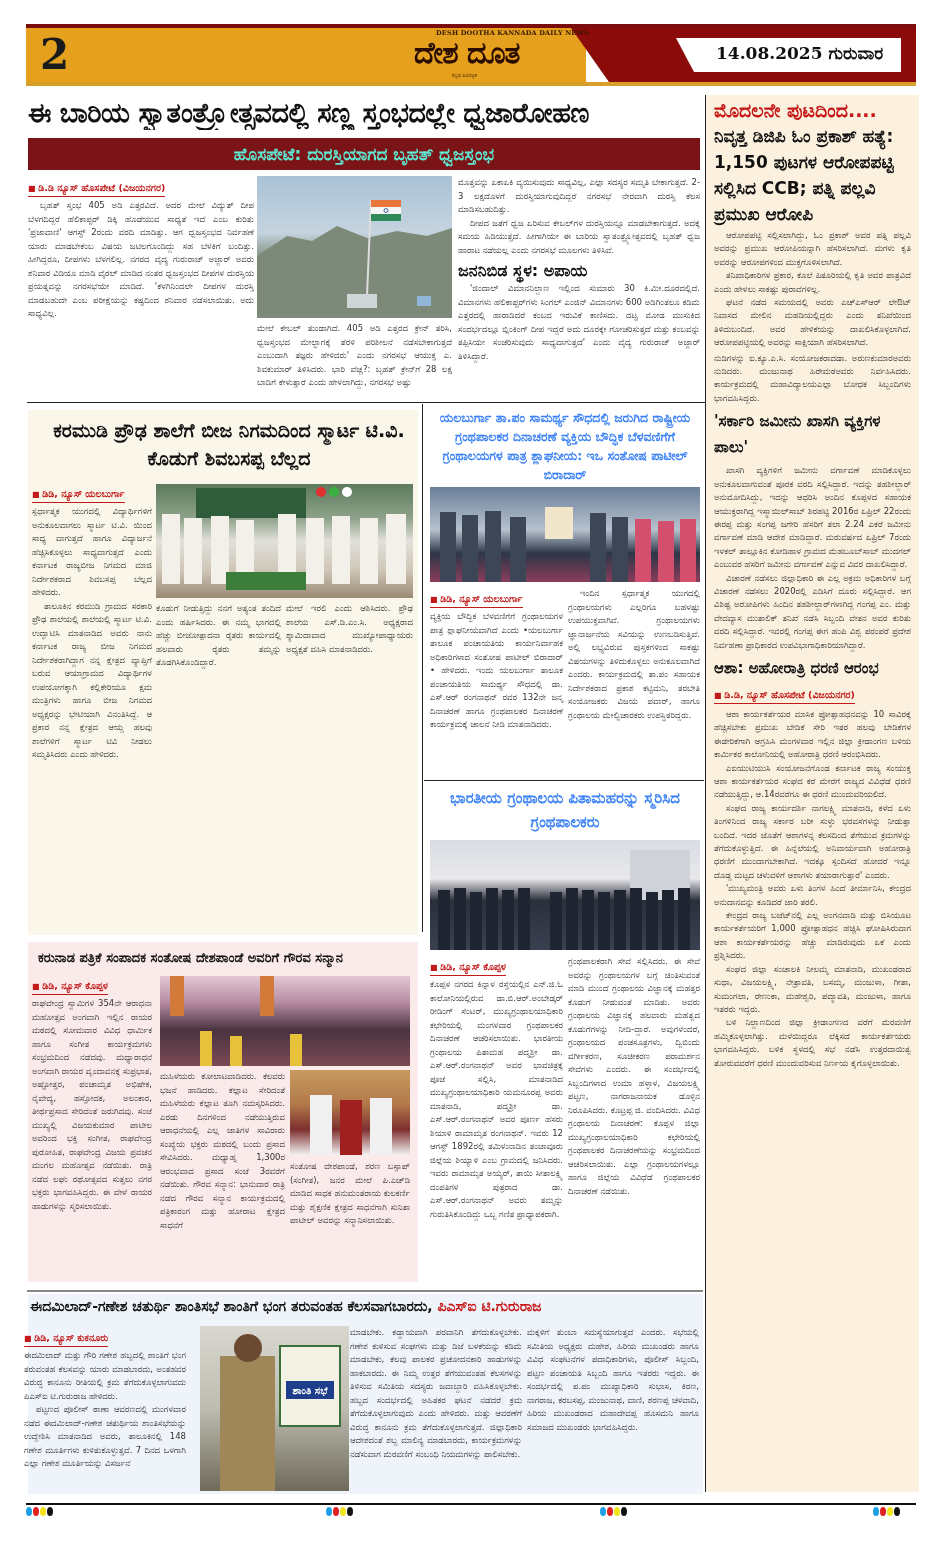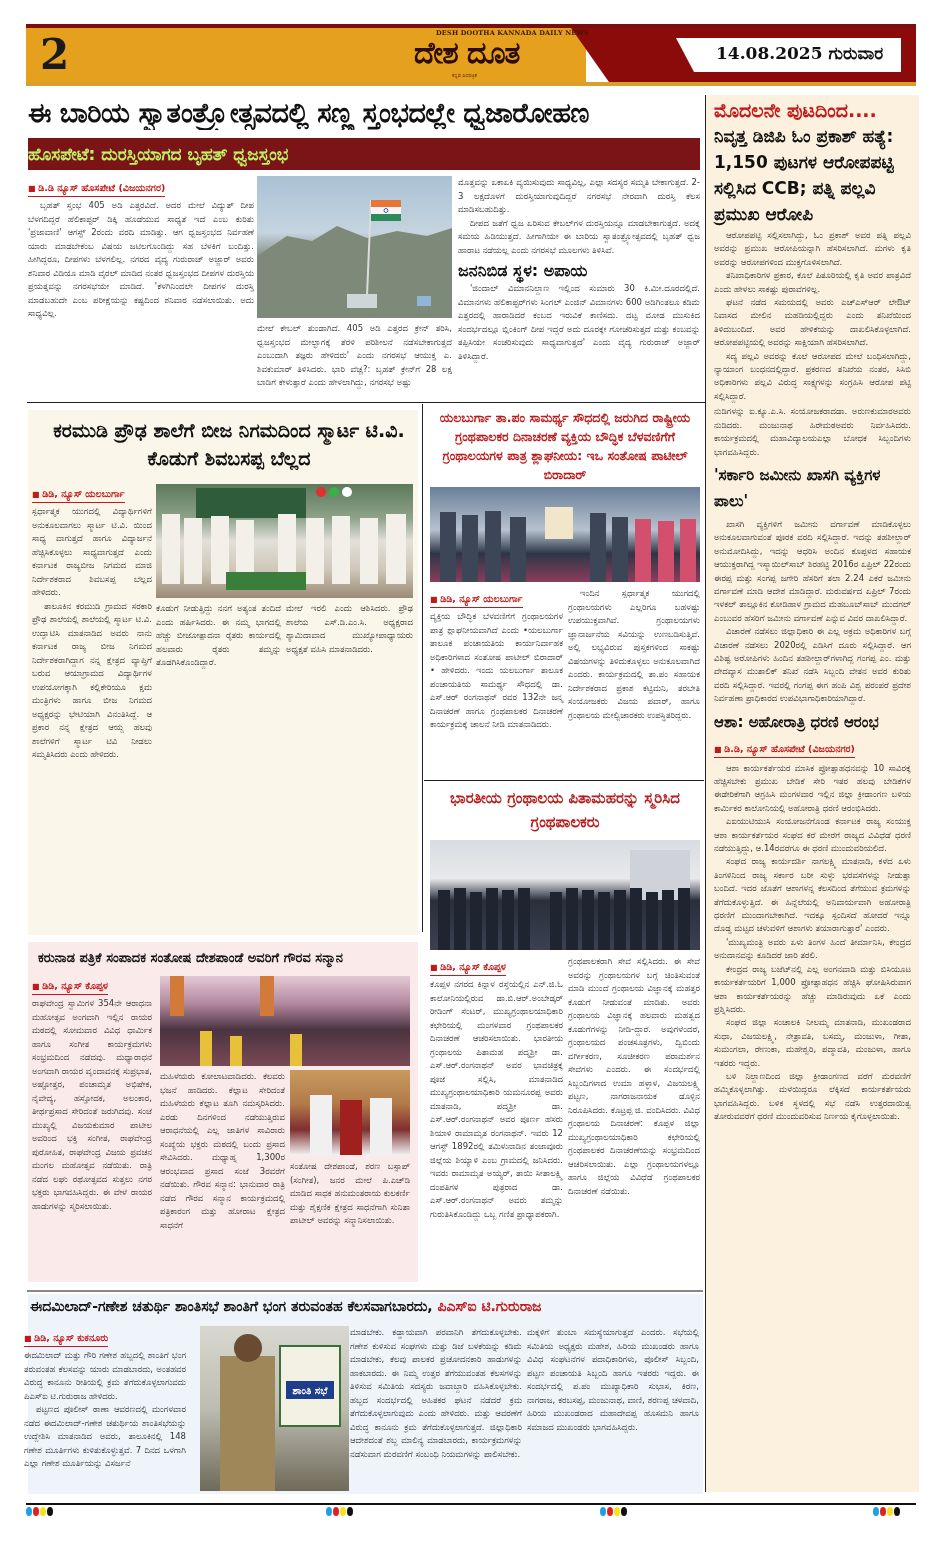--- a/index.html
+++ b/index.html
@@ -20,21 +20,21 @@
   .brand-kn { position: absolute; left: 388px; top: 12px; font-size: 30px; font-weight: bold; color: #2b0d00; line-height: 34px; letter-spacing: -1px; }
   .brand-tag { position: absolute; left: 426px; top: 48px; font-size: 5px; color: #3a1a00; }
   .date-box { position: absolute; left: 650px; top: 14px; width: 225px; height: 34px; background: #fff;
               clip-path: polygon(0 0, 100% 0, 100% 100%, 8% 100%); }
   .date-text { position: absolute; left: 690px; top: 19px; font-family: "DejaVu Serif", serif; font-weight: bold;
                font-size: 17px; color: #111; }
 
   .main-headline { position: absolute; left: 28px; top: 96px; width: 672px; font-size: 27px; font-weight: 900;
                    color: #111; letter-spacing: -0.5px; line-height: 34px; white-space: nowrap; overflow: hidden; }
   .sub-banner { position: absolute; left: 28px; top: 138px; width: 672px; height: 32px; background: #7b1416;
-                color: #bef264; text-align: left; font-size: 17px; font-weight: bold; line-height: 32px; }
+                color: #5eead4; text-align: center; font-size: 17px; font-weight: bold; line-height: 32px; }
 
   .col-divider { position: absolute; width: 1px; background: #222; }
 
   .byline { font-size: 9.5px; font-weight: bold; color: #c21a1a; border-bottom: 1px solid #c21a1a; padding-bottom: 2px;
             margin-bottom: 2px; display: inline-block; }
   .byline::before { content: "■ "; font-size: 8px; }
   .body-text { font-size: 8.5px; line-height: 13.5px; color: #333; text-align: justify; }
   .body-text p { text-indent: 12px; }
   .body-text p.noindent { text-indent: 0; }
   .photo { position: absolute; overflow: hidden; }
@@ -42,21 +42,21 @@
   .sidebar { position: absolute; left: 705px; top: 95px; width: 214px; height: 1397px; background: #fbf1de;
              border-left: 1px solid #222; }
   .side-kicker { font-size: 19px; font-weight: 900; color: #c61818; padding: 2px 6px 0 8px; line-height: 26px; }
   .side-head { font-size: 17px; font-weight: 900; color: #111; padding: 0 6px 0 8px; line-height: 26px; }
   .side-sub { font-size: 15px; font-weight: 900; color: #111; padding: 3px 6px 2px 8px; line-height: 26px; }
   .side-body { font-size: 8.5px; line-height: 13.4px; color: #333; text-align: justify; padding: 2px 8px 0 8px; }
   .side-body p { text-indent: 12px; }
 
   .story-box { position: absolute; }
   .k-head { font-size: 19px; font-weight: 900; color: #111; text-align: center; line-height: 28px; }
-  .lib-head { font-size: 12.5px; font-weight: 900; color: #b91c1c; text-align: center; line-height: 19px; }
+  .lib-head { font-size: 12.5px; font-weight: 900; color: #3b82f6; text-align: center; line-height: 19px; }
 
   .bottom-rule { position: absolute; left: 26px; top: 1503px; width: 890px; height: 2px; background: #111; }
   .reg-dots { position: absolute; top: 1507px; display: flex; gap: 1px; }
   .reg-dots span { display: inline-block; width: 6px; height: 9px; border-radius: 50%; }
 
   .pinkbg { background: #fbeaea; }
   .bluebg { background: #eef4fa; }
 </style>
 </head>
 <body>
@@ -285,21 +285,20 @@
   <p class="noindent">ಮಕ್ಕಳಿಗೆ ತುಂಬಾ ಸಮಸ್ಯೆಯಾಗುತ್ತದೆ ಎಂದರು. ಸಭೆಯಲ್ಲಿ ಸಮಿತಿಯ ಅಧ್ಯಕ್ಷರು ಮಹೇಶ, ಹಿರಿಯ ಮುಖಂಡರು ಹಾಗೂ ವಿವಿಧ ಸಂಘಟನೆಗಳ ಪದಾಧಿಕಾರಿಗಳು, ಪೊಲೀಸ್ ಸಿಬ್ಬಂದಿ, ಪಟ್ಟಣ ಪಂಚಾಯತಿ ಸಿಬ್ಬಂದಿ ಹಾಗೂ ಇತರರು ಇದ್ದರು. ಈ ಸಂದರ್ಭದಲ್ಲಿ ಪ.ಪಂ ಮುಖ್ಯಾಧಿಕಾರಿ ಸುಭಾಸ, ಕಿರಣ, ನಾಗರಾಜ, ಕರಬಸಪ್ಪ, ಮಂಜುನಾಥ, ವಾಣಿ, ಶರಣಪ್ಪ ಚಳವಾದಿ, ಹಿರಿಯ ಮುಖಂಡರಾದ ಮಹಾದೇವಪ್ಪ ಹೊಸಮನಿ ಹಾಗೂ ಸಮಾಜದ ಮುಖಂಡರು ಭಾಗವಹಿಸಿದ್ದರು.</p>
 </div>
 
 <div class="sidebar">
   <div class="side-kicker">ಮೊದಲನೇ ಪುಟದಿಂದ....</div>
   <div class="side-head">ನಿವೃತ್ತ ಡಿಜಿಪಿ ಓಂ ಪ್ರಕಾಶ್ ಹತ್ಯೆ: 1,150 ಪುಟಗಳ ಆರೋಪಪಟ್ಟಿ ಸಲ್ಲಿಸಿದ CCB; ಪತ್ನಿ ಪಲ್ಲವಿ ಪ್ರಮುಖ ಆರೋಪಿ</div>
   <div class="side-body">
     <p>ಆರೋಪಪಟ್ಟಿ ಸಲ್ಲಿಸಲಾಗಿದ್ದು, ಓಂ ಪ್ರಕಾಶ್ ಅವರ ಪತ್ನಿ ಪಲ್ಲವಿ ಅವರನ್ನು ಪ್ರಮುಖ ಆರೋಪಿಯನ್ನಾಗಿ ಹೆಸರಿಸಲಾಗಿದೆ. ಮಗಳು ಕೃತಿ ಅವರನ್ನು ಆರೋಪಗಳಿಂದ ಮುಕ್ತಗೊಳಿಸಲಾಗಿದೆ.</p>
     <p>ತನಿಖಾಧಿಕಾರಿಗಳ ಪ್ರಕಾರ, ಕೊಲೆ ಪಿತೂರಿಯಲ್ಲಿ ಕೃತಿ ಅವರ ಪಾತ್ರವಿದೆ ಎಂದು ಹೇಳಲು ಸಾಕಷ್ಟು ಪುರಾವೆಗಳಿಲ್ಲ.</p>
     <p>ಘಟನೆ ನಡೆದ ಸಮಯದಲ್ಲಿ ಅವರು ಎಚ್‌ಎಸ್‌ಆರ್ ಲೇಔಟ್ ನಿವಾಸದ ಮೇಲಿನ ಮಹಡಿಯಲ್ಲಿದ್ದರು ಎಂದು ತನಿಖೆಯಿಂದ ತಿಳಿದುಬಂದಿದೆ. ಅವರ ಹೇಳಿಕೆಯನ್ನು ದಾಖಲಿಸಿಕೊಳ್ಳಲಾಗಿದೆ. ಆರೋಪಪಟ್ಟಿಯಲ್ಲಿ ಅವರನ್ನು ಸಾಕ್ಷಿಯಾಗಿ ಹೆಸರಿಸಲಾಗಿದೆ.</p>
-    <p>ಸದ್ಯ ಪಲ್ಲವಿ ಅವರನ್ನು ಕೊಲೆ ಆರೋಪದ ಮೇಲೆ ಬಂಧಿಸಲಾಗಿದ್ದು, ನ್ಯಾಯಾಂಗ ಬಂಧನದಲ್ಲಿದ್ದಾರೆ. ಪ್ರಕರಣದ ತನಿಖೆಯ ನಂತರ, ಸಿಸಿಬಿ ಅಧಿಕಾರಿಗಳು ಪಲ್ಲವಿ ವಿರುದ್ಧ ಸಾಕ್ಷ್ಯಗಳನ್ನು ಸಂಗ್ರಹಿಸಿ ಆರೋಪ ಪಟ್ಟಿ ಸಲ್ಲಿಸಿದ್ದಾರೆ.</p>
   </div>
   <div class="side-body">
     <p style="text-indent:0">ನುಡಿಗಳನ್ನು ಐ.ಕ್ಯೂ.ಎ.ಸಿ. ಸಂಯೋಜಕರಾದಡಾ. ಅರುಣಕುಮಾರಅವರು ನುಡಿದರು. ಮಂಜುನಾಥ ಹಿರೇಮಠಅವರು ನಿರ್ವಹಿಸಿದರು. ಕಾರ್ಯಕ್ರಮದಲ್ಲಿ ಮಹಾವಿದ್ಯಾಲಯಎಲ್ಲಾ ಬೋಧಕ ಸಿಬ್ಬಂದಿಗಳು ಭಾಗವಹಿಸಿದ್ದರು.</p>
   </div>
   <div class="side-sub">'ಸರ್ಕಾರಿ ಜಮೀನು ಖಾಸಗಿ ವ್ಯಕ್ತಿಗಳ ಪಾಲು'</div>
   <div class="side-body">
     <p>ಖಾಸಗಿ ವ್ಯಕ್ತಿಗಳಿಗೆ ಜಮೀನು ವರ್ಗಾವಣೆ ಮಾಡಿಕೊಳ್ಳಲು ಅನುಕೂಲವಾಗುವಂತೆ ಪೂರಕ ವರದಿ ಸಲ್ಲಿಸಿದ್ದಾರೆ. ಇದನ್ನು ತಹಶೀಲ್ದಾರ್ ಅನುಮೋದಿಸಿದ್ದು, ಇದನ್ನು ಆಧರಿಸಿ ಅಂದಿನ ಕೊಪ್ಪಳದ ಸಹಾಯಕ ಆಯುಕ್ತರಾಗಿದ್ದ ಇಸ್ಮಾಯಿಲ್‌ಸಾಬ್ ಶಿರಹಟ್ಟಿ 2016ರ ಏಪ್ರಿಲ್ 22ರಂದು ಈರಪ್ಪ ಮತ್ತು ಸಂಗಪ್ಪ ಜಗೇರಿ ಹೆಸರಿಗೆ ತಲಾ 2.24 ಎಕರೆ ಜಮೀನು ವರ್ಗಾವಣೆ ಮಾಡಿ ಆದೇಶ ಮಾಡಿದ್ದಾರೆ. ಮರುವರ್ಷದ ಏಪ್ರಿಲ್ 7ರಂದು ಇಳಕಲ್ ತಾಲ್ಲೂಕಿನ ಕೋಡಿಹಾಳ ಗ್ರಾಮದ ಮೆಹಬೂಬ್‌ಸಾಬ್ ಮುದಗಲ್ ಎಂಬುವರ ಹೆಸರಿಗೆ ಜಮೀನು ವರ್ಗಾವಣೆ ಎನ್ನುವ ವಿವರ ದಾಖಲಿಸಿದ್ದಾರೆ.</p>
     <p>ವಿಚಾರಣೆ ನಡೆಸಲು ಜಿಲ್ಲಾಧಿಕಾರಿ ಈ ಎಲ್ಲ ಅಕ್ರಮ ಅಧಿಕಾರಿಗಳ ಬಗ್ಗೆ ವಿಚಾರಣೆ ನಡೆಸಲು 2020ರಲ್ಲಿ ಎಡಿಸಿಗೆ ದೂರು ಸಲ್ಲಿಸಿದ್ದಾರೆ. ಆಗ ವಿಶಿಷ್ಟ ಅರೋಪಿಗಳು ಹಿಂದಿನ ತಹಶೀಲ್ದಾರ್‌ಗಳಾಗಿದ್ದ ಗಂಗಪ್ಪ ಎಂ. ಮತ್ತು ವೇದವ್ಯಾಸ ಮುತಾಲಿಕ್ ತನಿಖೆ ನಡೆಸಿ ಸಿಬ್ಬಂದಿ ವೇತನ ಅವರ ಕುರಿತು ವರದಿ ಸಲ್ಲಿಸಿದ್ದಾರೆ. ಇವರಲ್ಲಿ ಗಂಗಪ್ಪ ಈಗ ಹಂಪಿ ವಿಶ್ವ ಪರಂಪರೆ ಪ್ರದೇಶ ನಿರ್ವಹಣಾ ಪ್ರಾಧಿಕಾರದ ಉಪವಿಭಾಗಾಧಿಕಾರಿಯಾಗಿದ್ದಾರೆ.</p>
   </div>
   <div class="side-sub">ಆಶಾ: ಅಹೋರಾತ್ರಿ ಧರಣಿ ಆರಂಭ</div>

